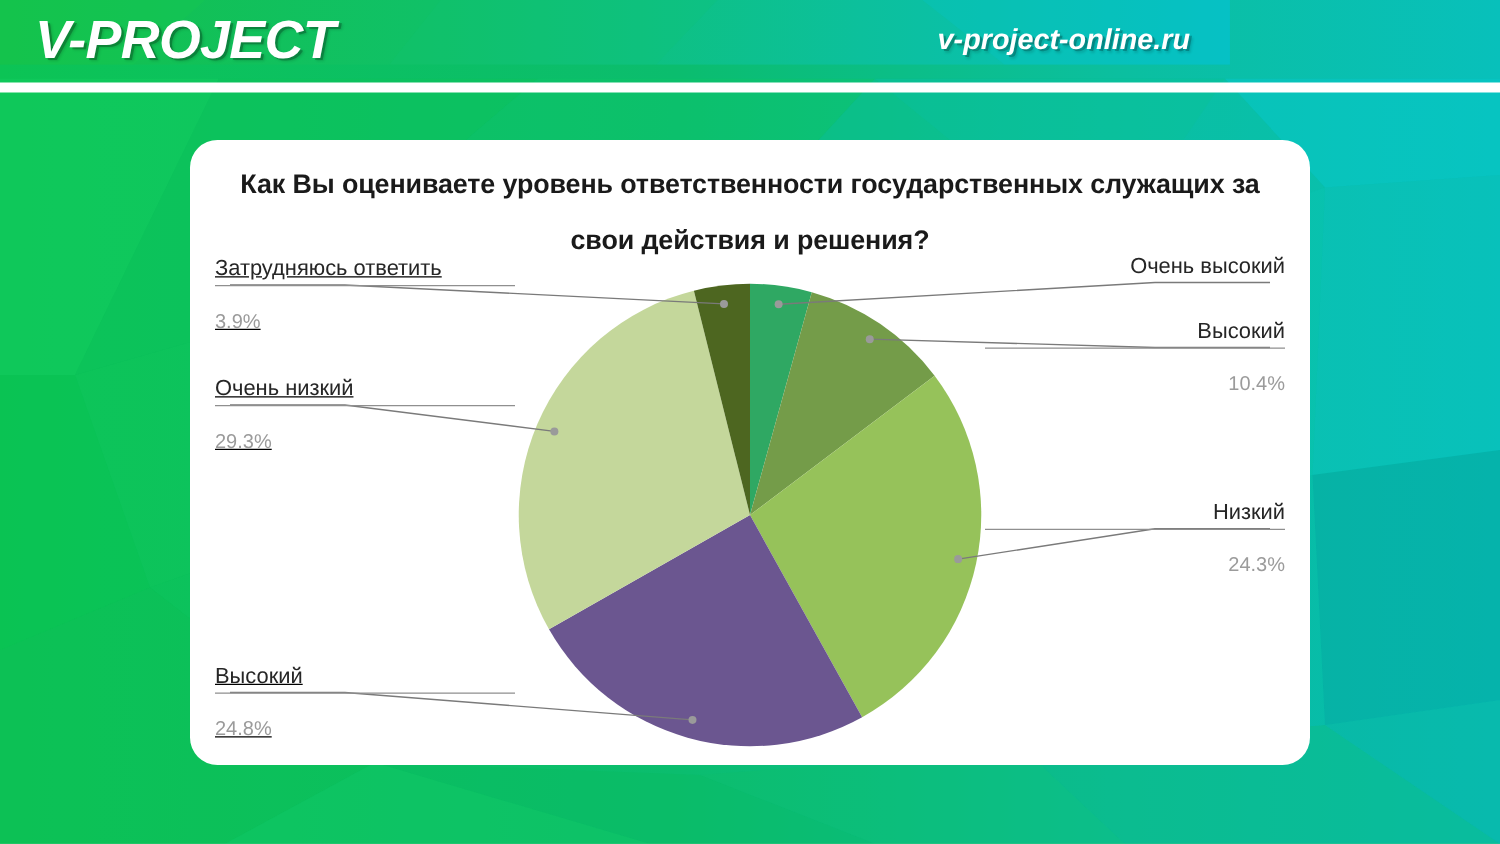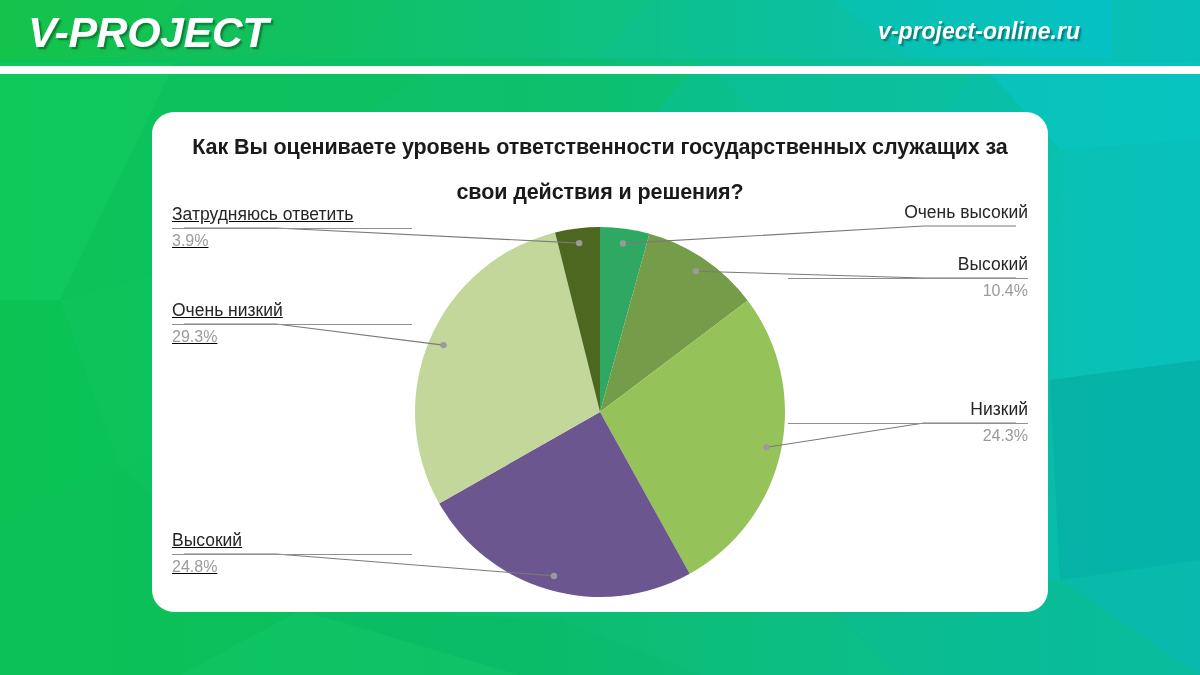--- a/index.html
+++ b/index.html
@@ -8,21 +8,21 @@
     font-family:"Liberation Sans", sans-serif;
     background:#0bbf5a;
     position:relative;
   }
 
   
   #bg { position:absolute; inset:0; z-index:0; }
 
   
   .header {
-    position:absolute; left:0; top:0; width:1112px; height:63px;
+    position:absolute; left:0; top:0; width:984px; height:63px;
     z-index:5; overflow:hidden;
   }
   .header-bg { position:absolute; inset:0; }
   .logo {
     position:absolute; left:28px; top:8px;
     font-size:43px; font-weight:bold; font-style:italic;
     letter-spacing:-0.5px;
     color:#ffffff;
     text-shadow: 2px 2px 0 rgba(0,0,0,0.22), 3px 3px 2px rgba(0,0,0,0.13);
     font-family:"Liberation Sans", sans-serif;
@@ -58,21 +58,21 @@
 
   
   .lbl { position:absolute; width:240px; }
   .lbl .name {
     font-size:17.5px; color:#262626; line-height:21px;
     padding-bottom:3px;
     white-space:nowrap;
   }
   .lbl .pct {
     font-size:16px; color:#9b9b9b; line-height:20px;
-    padding-top:2px;
+    padding-top:19px;
     border-top:1px solid #8f8f8f;
   }
   .lbl.left { text-align:left;text-decoration:underline; }
   .lbl.right { text-align:right; }
 </style>
 </head>
 <body>
 
 <svg id="bg" viewBox="0 0 1200 675" preserveAspectRatio="none">
   <defs>

